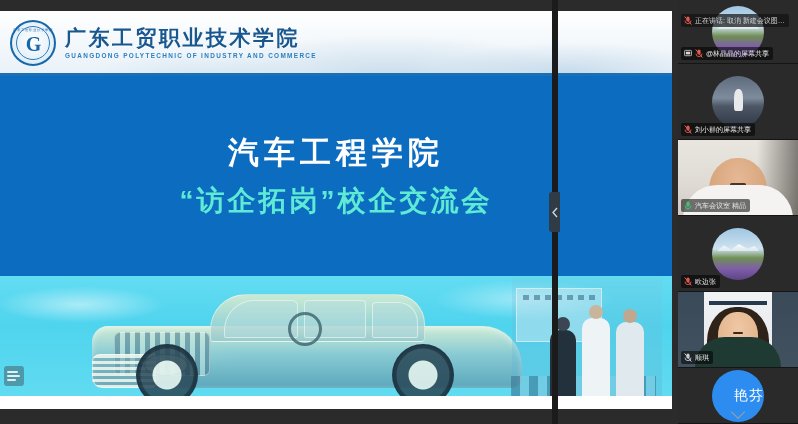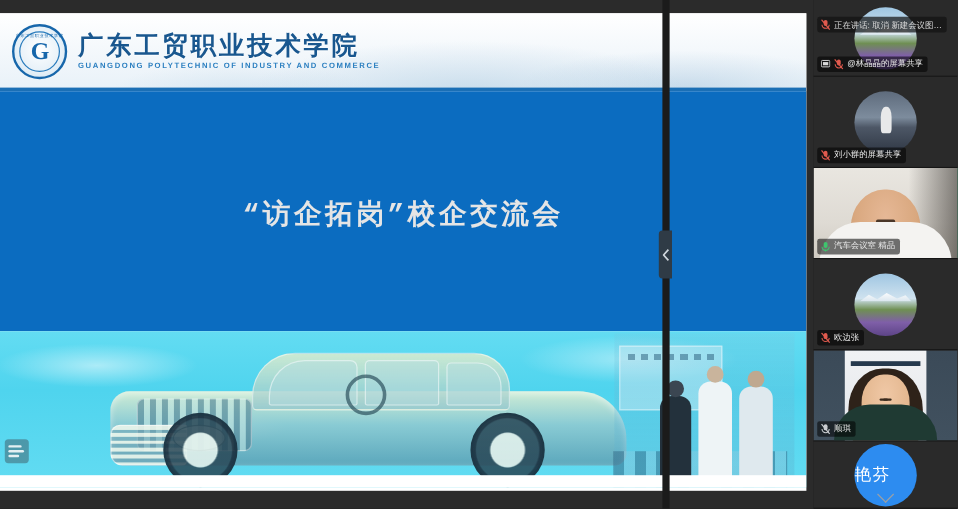--- a/index.html
+++ b/index.html
@@ -37,22 +37,22 @@
   .logo-cn { font-family:"Liberation Serif","DejaVu Serif",serif; font-size:21px; font-weight:700;
     color:#19578f; letter-spacing:2.5px; line-height:1.12;
     text-shadow:0 1px 0 rgba(255,255,255,.8); }
   .logo-en { font-size:6.4px; font-weight:700; color:#2b7fc0; letter-spacing:1.35px; }
 
   
   .slide-title { position:relative; height:200px; width:100%; background:#0b6cc0;
     display:flex; flex-direction:column; align-items:center; justify-content:center; gap:4px; }
   .title-l1 { color:#fff; font-size:31px; font-weight:700; letter-spacing:5px;
     font-family:"DejaVu Sans","Liberation Sans",sans-serif; }
-  .title-l2 { color:#e5e5e5; font-size:23px; font-weight:700; letter-spacing:3px; margin-top:4px;
-    font-family:Liberation Mono, monospace; }
+  .title-l2 { color:#5eead4; font-size:28px; font-weight:700; letter-spacing:3px; margin-top:4px;
+    font-family:Liberation Sans, sans-serif; }
   .title-date { color:#eaf3fb; font-size:17px; letter-spacing:1.5px; margin-top:26px; font-weight:400; }
 
   
   .slide-photo { position:relative; width:100%; height:130px; overflow:hidden;
     background:linear-gradient(180deg,#63dcf2 0%, #4fd4ee 38%, #63dcf2 100%); }
   .cloudwash { position:absolute; inset:0;
     background:
       radial-gradient(ellipse 120px 26px at 12% 22%, rgba(255,255,255,.5), rgba(255,255,255,0) 70%),
       radial-gradient(ellipse 90px 20px at 26% 62%, rgba(255,255,255,.35), rgba(255,255,255,0) 72%),
       radial-gradient(ellipse 130px 28px at 78% 18%, rgba(255,255,255,.42), rgba(255,255,255,0) 70%);
@@ -129,21 +129,21 @@
   .tile.speaking { box-shadow:inset 0 0 0 2px #33a06f; }
   .tile .video { position:absolute; inset:0; }
   .avatar-wrap { position:absolute; inset:0; display:flex; align-items:center; justify-content:center; background:#2a2a2a; }
   .avatar { width:52px; height:52px; border-radius:50%; overflow:hidden; position:relative; }
   .av-scenery { background:linear-gradient(180deg,#9fc6e2 0%, #cfe2ef 40%, #6f8f53 58%, #7f5fa8 78%, #5d4487 100%); }
   .av-scenery::after { content:""; position:absolute; left:8%; top:30%; width:84%; height:16%;
     background:linear-gradient(180deg,#ffffff, #dbe7ef); clip-path:polygon(0% 100%,18% 30%,34% 76%,52% 12%,72% 68%,88% 36%,100% 100%); }
   .av-beach { background:linear-gradient(180deg,#5e6b7c 0%, #7d8c9d 42%, #4d5766 58%, #2f3744 100%); }
   .av-beach::after { content:""; position:absolute; left:42%; top:26%; width:18%; height:42%;
     background:#e8e9ea; border-radius:40% 40% 20% 20%; }
-  .av-initial { background:#2d8cf0; display:flex; align-items:center; justify-content:flex-start;
+  .av-initial { background:#2d8cf0; display:flex; align-items:center; justify-content:flex-end;
     color:#fff; font-size:14px; font-weight:400; letter-spacing:1px; }
 
   
   .cam-man { position:absolute; inset:0; background:linear-gradient(180deg,#e9e6e0 0%, #dedad3 62%, #cfcac2 100%); }
   .cam-man .wallshadow { position:absolute; right:0; top:0; width:34%; height:100%;
     background:linear-gradient(90deg, rgba(60,55,50,0), rgba(40,36,32,.55)); }
   .cam-man .face { position:absolute; left:50%; top:24%; transform:translateX(-50%);
     width:58px; height:66px; border-radius:48% 48% 44% 44%;
     background:radial-gradient(ellipse at 50% 35%, #e6b896 0%, #d9a87f 62%, #c2926c 100%); }
   .cam-man .shoulders { position:absolute; left:50%; bottom:-4px; transform:translateX(-50%);
@@ -202,20 +202,21 @@
           </div>
           <div class="logo-texts">
             <div class="logo-cn">广东工贸职业技术学院</div>
             <div class="logo-en">GUANGDONG POLYTECHNIC OF INDUSTRY AND COMMERCE</div>
           </div>
         </div>
         <div class="header-rule"></div>
       </div>
 
       <div class="slide-title">
+        <div class="title-l1">汽车工程学院</div>
         <div class="title-l2">“访企拓岗”校企交流会</div>
       </div>
 
       <div class="slide-photo">
         <div class="cloudwash"></div>
 
         <div class="car">
           <div class="car-body"></div>
           <div class="car-cabin"></div>
           <div class="car-win w1"></div>

